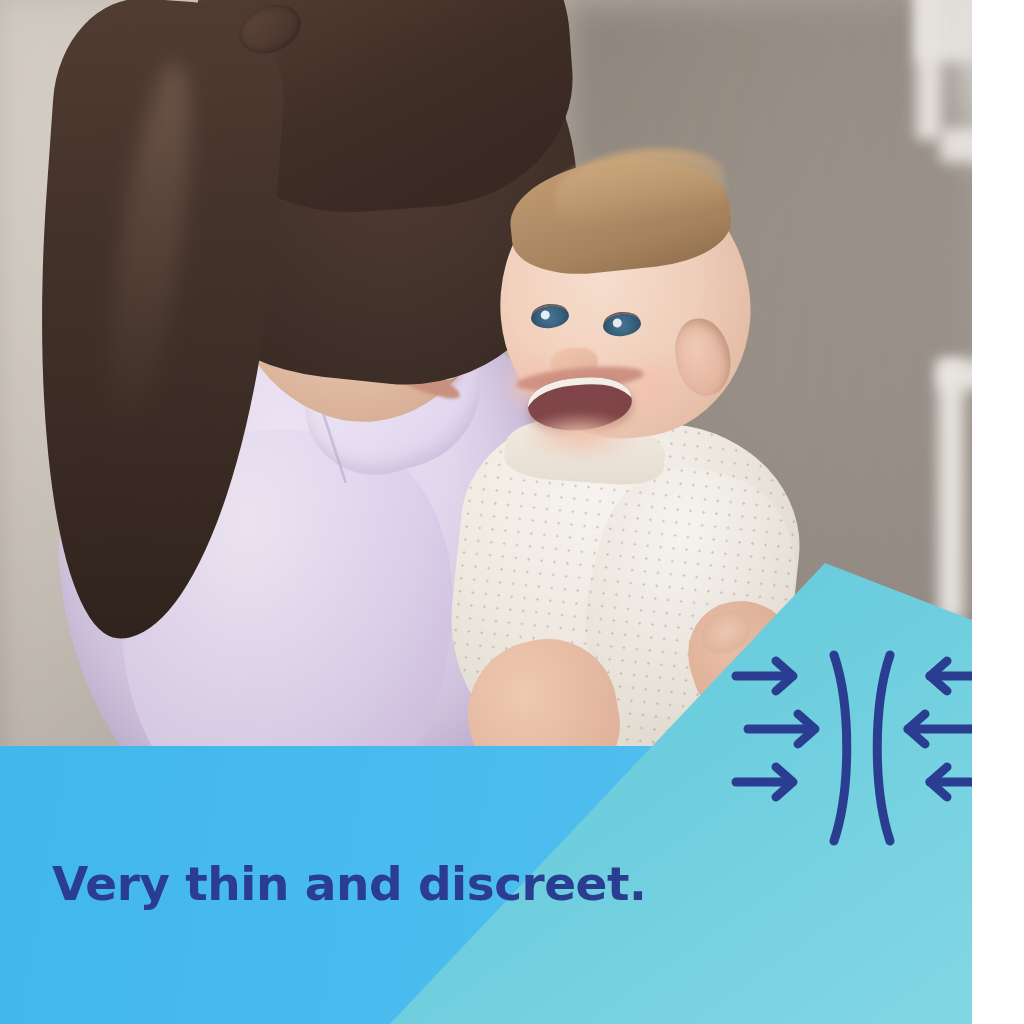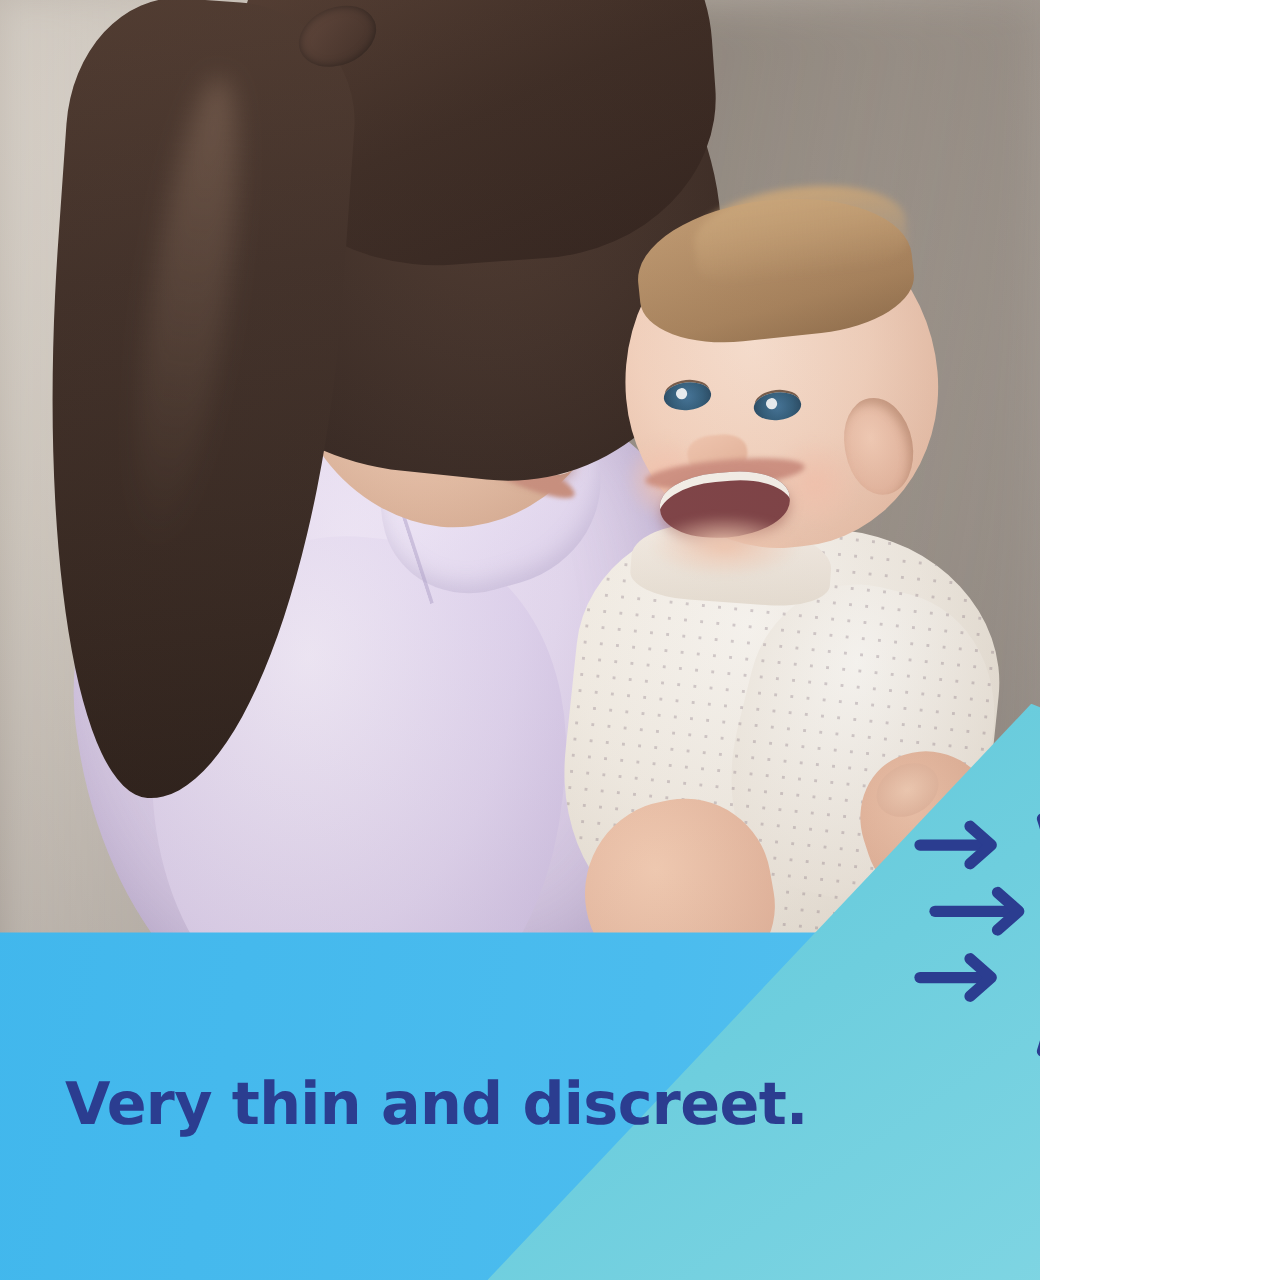--- a/index.html
+++ b/index.html
@@ -1,21 +1,21 @@
 <!DOCTYPE html>
 <html><head>
 <meta charset="utf-8">
 <title>Ad Creative</title>
 <style>
   html,body{margin:0;padding:0;background:#fff;}
   body{font-family:"Liberation Sans",sans-serif;}
 
   #stage{
     position:relative;
-    width:832px;height:1024px;
+    width:972px;height:1024px;
     overflow:hidden;
     background:#7dd3fc;
   }
 
   
   .photo{position:absolute;inset:0;overflow:hidden;}
 
   
   .wall{
     position:absolute;inset:0;

